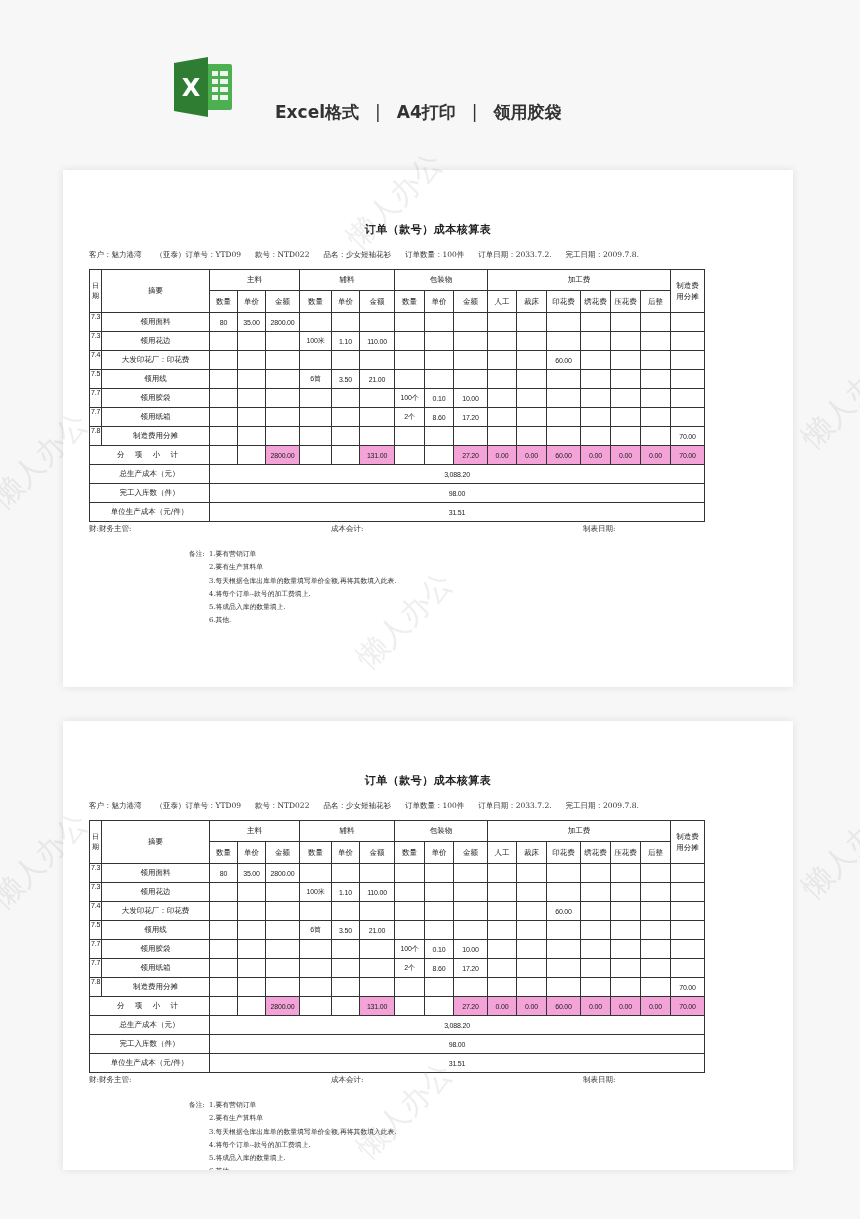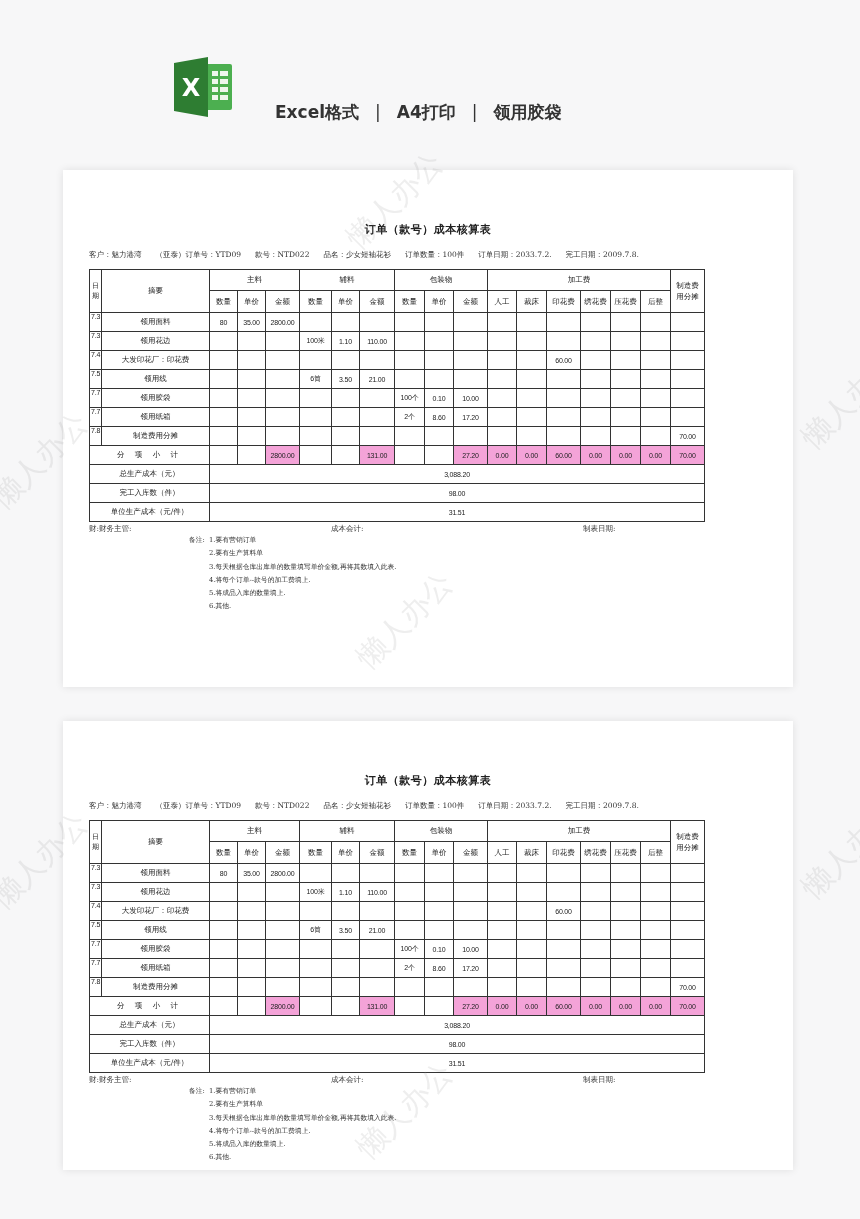--- a/index.html
+++ b/index.html
@@ -52,21 +52,21 @@
   }
   table.cost td.date { font-size: 6.5px; vertical-align: top; text-align: left; padding-left: 1px; }
   table.cost td.hdr { height: 20px; }
   table.cost td.hdr2 { height: 21px; }
   table.cost td.num { font-family: "Liberation Sans Narrow", "Liberation Sans", sans-serif; font-size: 7px; letter-spacing: -0.2px; }
   table.cost td.pink { background: #f4a3d8; }
   table.cost td.wrap { white-space: normal; line-height: 11px; }
   table.cost td.spaced { letter-spacing: 4px; }
 
   .sign-line { position: absolute; top: 354px; font-size: 7.5px; color: #333; white-space: nowrap; }
-  .notes { position: absolute; left: 126px; top: 364px; font-size: 6.8px; color: #333; line-height: 13.3px; }
+  .notes { position: absolute; left: 126px; top: 378px; font-size: 6.8px; color: #333; line-height: 13.3px; }
   .notes .lbl { display: inline-block; width: 20px; }
   .notes .item { padding-left: 20px; }
   .notes .first { padding-left: 0; }
 
   .watermark {
     position: absolute; font-size: 30px; color: rgba(150,150,150,0.16);
     transform: rotate(-45deg); white-space: nowrap; pointer-events: none;
     font-family: "DejaVu Serif", serif;
   }
 </style>

